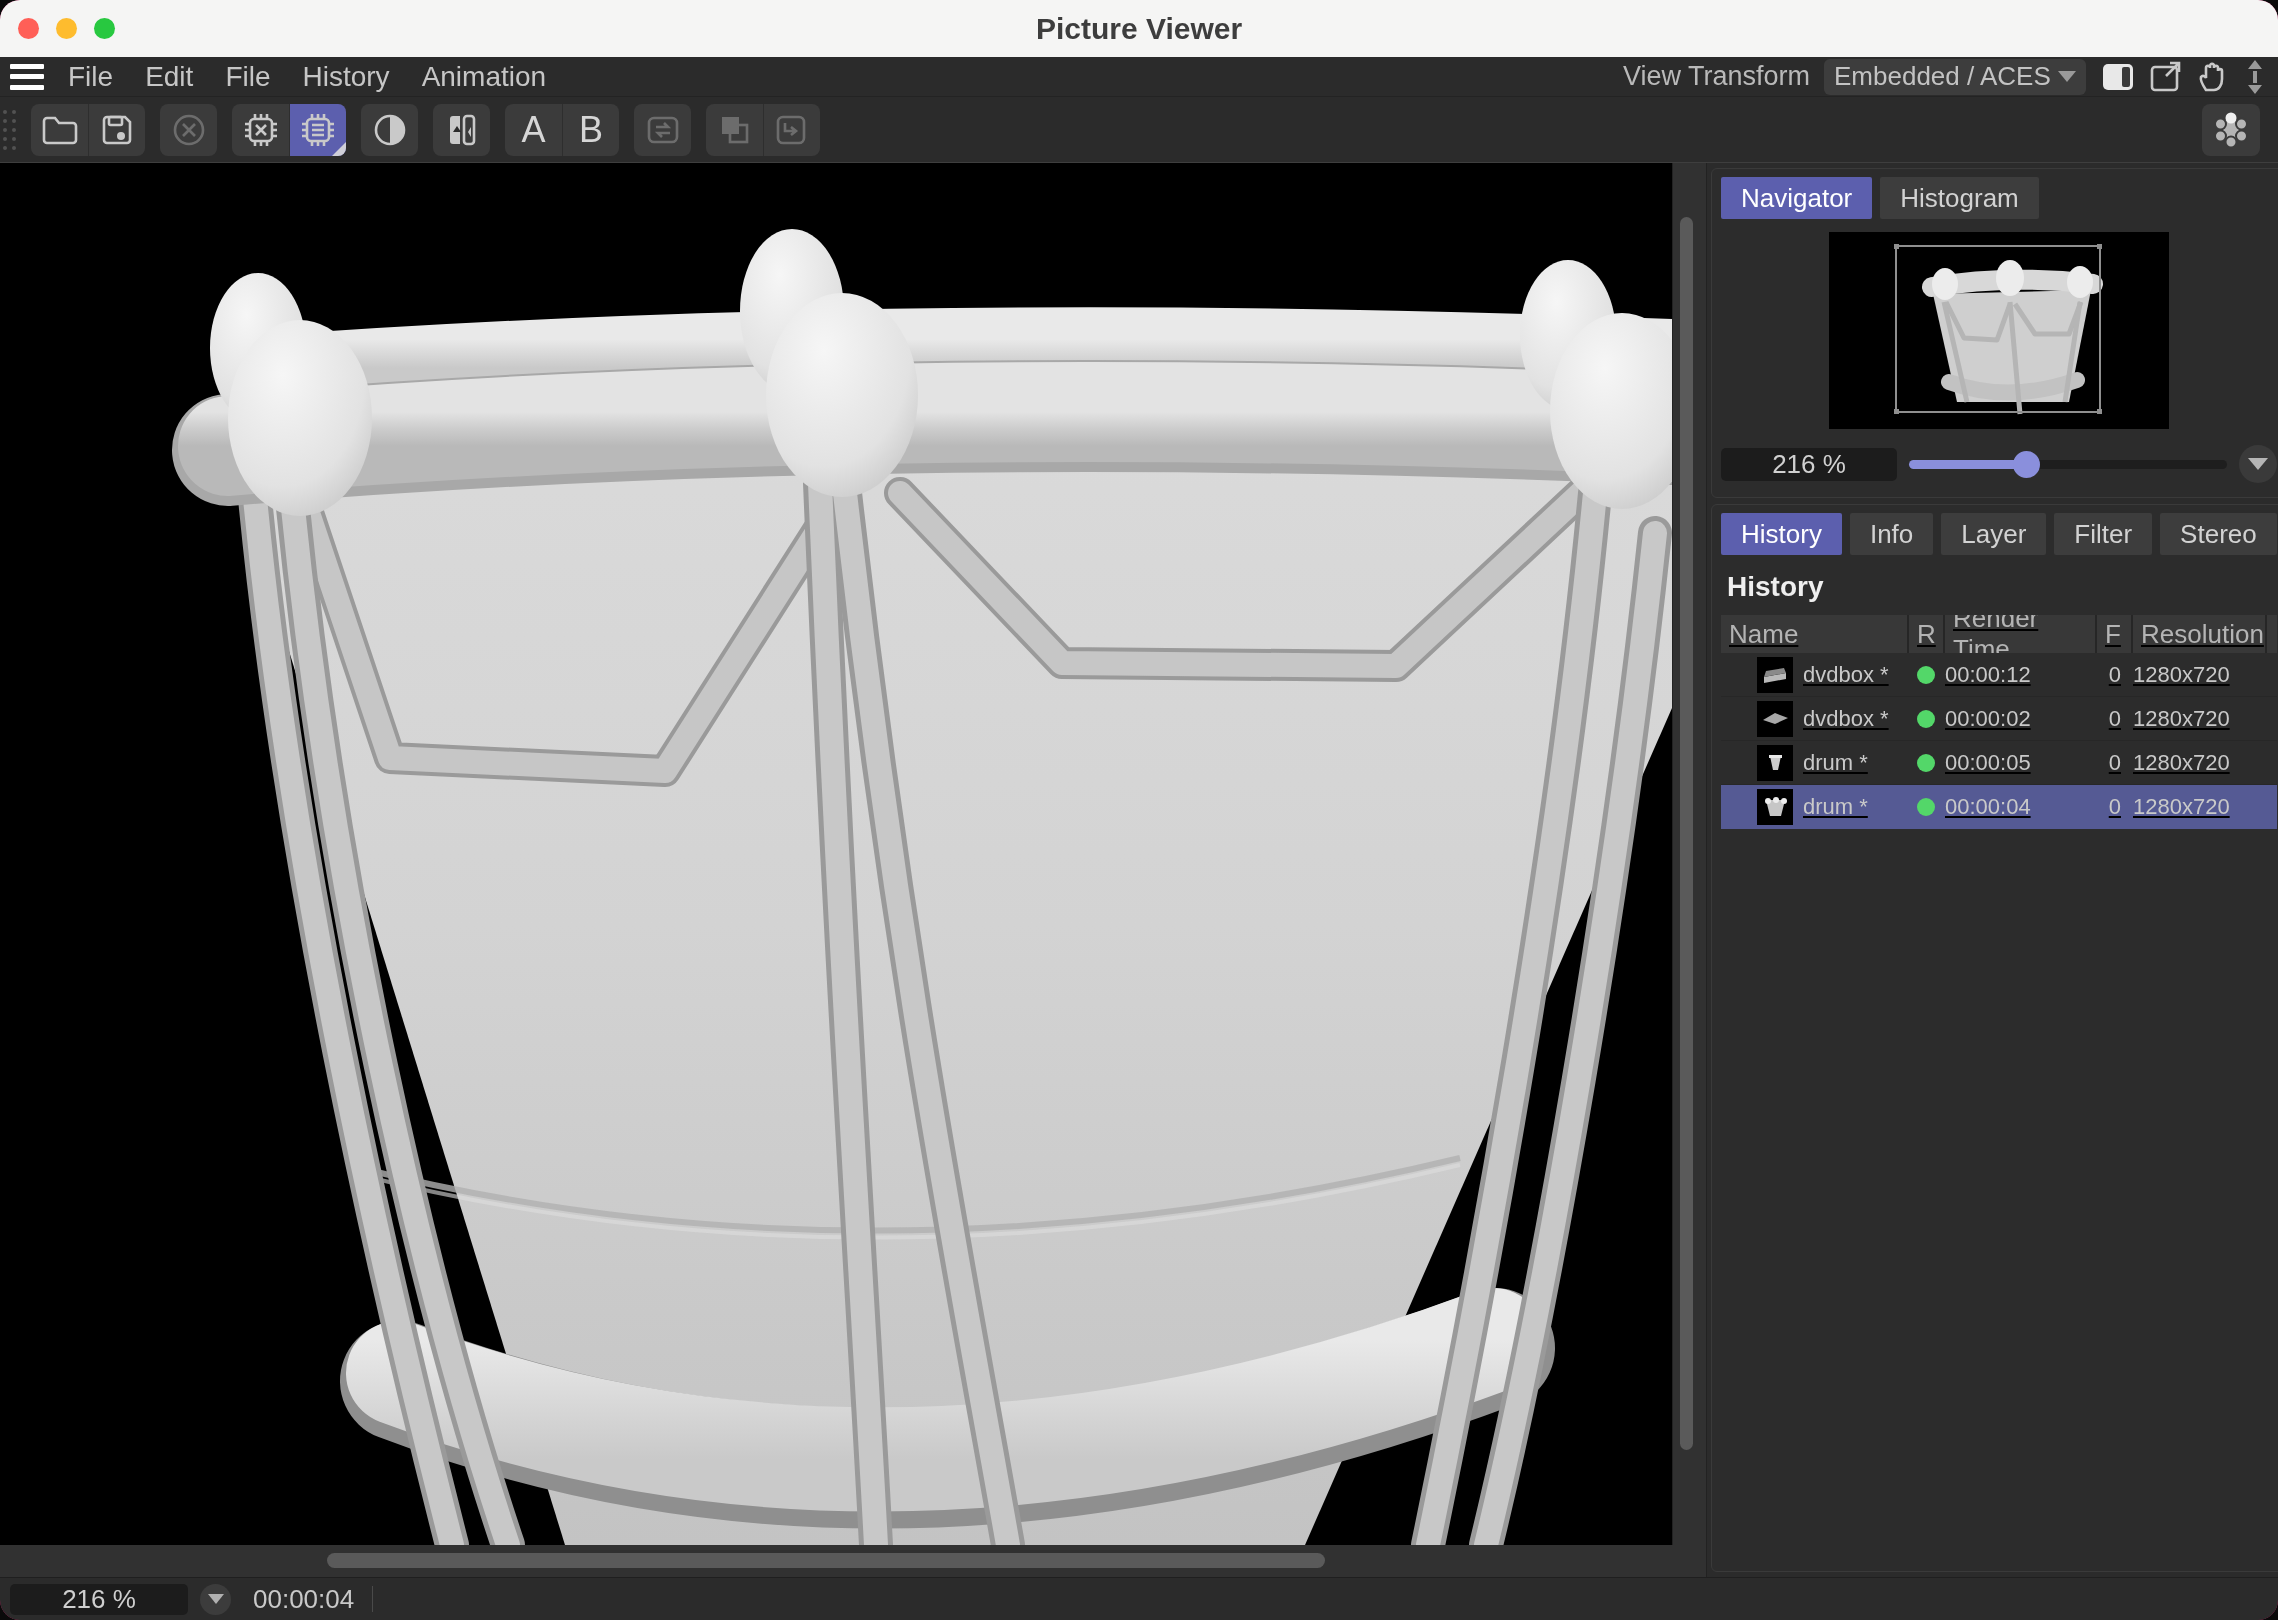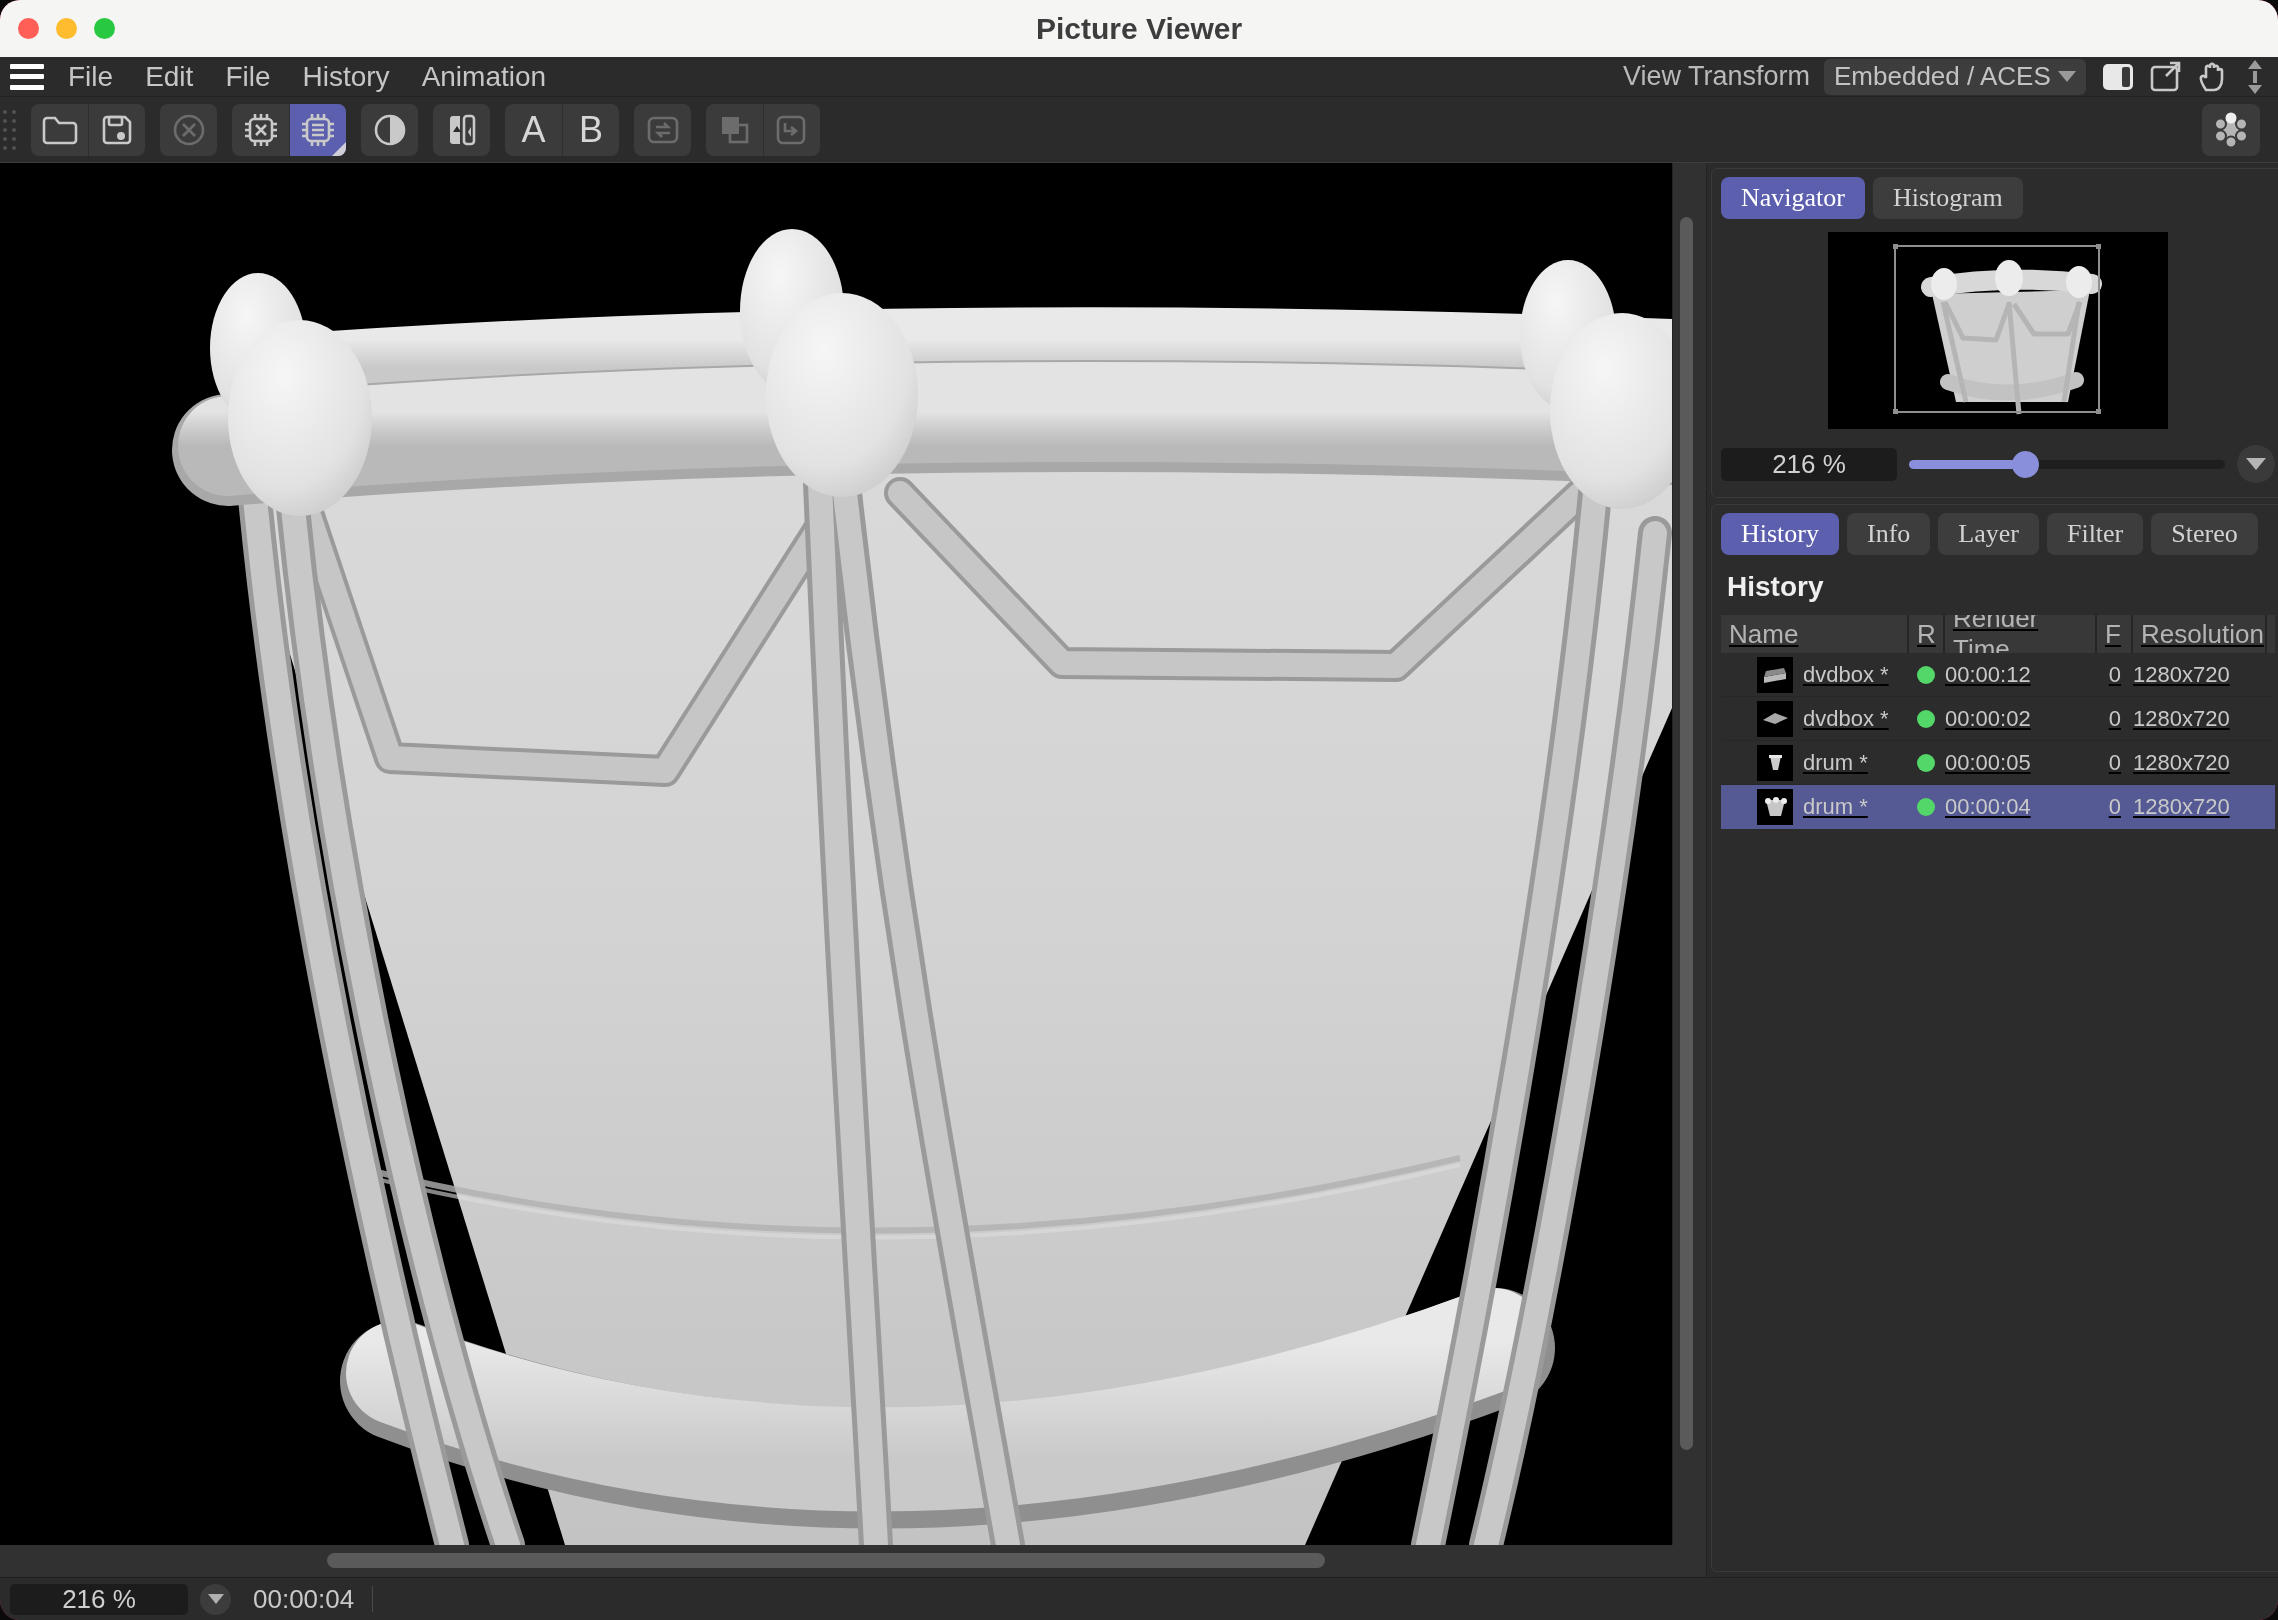--- a/index.html
+++ b/index.html
@@ -46,21 +46,21 @@
   .vstrip{width:34px;display:flex;flex-direction:column;flex:0 0 auto;}
   .vtrack{height:1382px;background:#313131;position:relative;border-left:1px solid #222;}
   .vthumb{position:absolute;left:7px;top:54px;width:13px;height:1233px;border-radius:7px;background:#5a5a5a;}
   .vcorner{height:32px;background:#313131;}
   
   .sidepanel{flex:1;background:#2b2b2b;padding:5px 5px 5px 4px;display:flex;flex-direction:column;gap:6px;border-left:1px solid #222;}
   .pbox{background:#2c2c2c;border:1px solid #3a3a3a;border-radius:6px;}
   .pbox.top{flex:0 0 330px;padding:8px 9px;}
   .pbox.bottom{flex:1;padding:8px 9px;display:flex;flex-direction:column;min-height:0;}
   .tabsrow{display:flex;gap:8px;}
-  .tab{background:#3d3d3d;color:#d2d2d2;font-size:26px;border-radius:8px;padding:6px 20px;line-height:30px;font-family:Liberation Serif, serif;}
+  .tab{background:#3d3d3d;color:#d2d2d2;font-size:26px;border-radius:2px;padding:6px 20px;line-height:30px;}
   .tab.sel{background:#5c5fae;color:#ffffff;}
   .thumbwrap{width:340px;height:197px;background:#000;margin:13px auto 0 auto;position:relative;}
   .thumbwrap svg{position:absolute;left:0;top:0;}
   .navrect{position:absolute;left:66px;top:13px;width:206px;height:168px;border:2px solid #8f8f8f;}
   .navrect i{position:absolute;width:5px;height:5px;background:#8f8f8f;}
   .navrect i.tl{left:-3px;top:-3px;} .navrect i.tr{right:-3px;top:-3px;}
   .navrect i.bl{left:-3px;bottom:-3px;} .navrect i.br{right:-3px;bottom:-3px;}
   .zoomrow{display:flex;align-items:center;margin-top:16px;gap:12px;}
   .zoombox{width:176px;height:33px;background:#1c1c1c;border-radius:5px;color:#d0d0d0;font-size:26px;display:flex;align-items:center;justify-content:center;}
   .slider{flex:1;height:33px;position:relative;}

